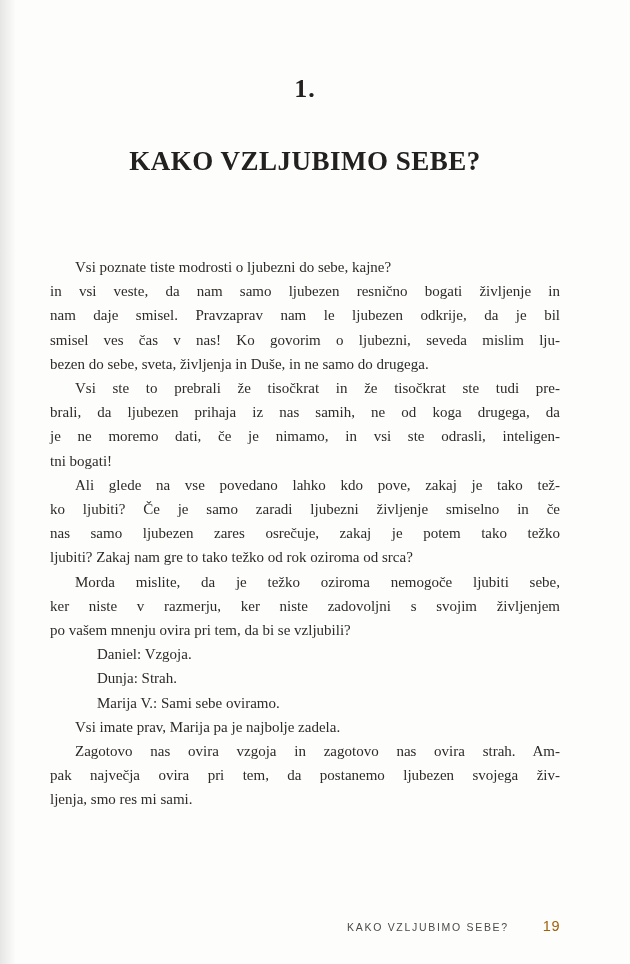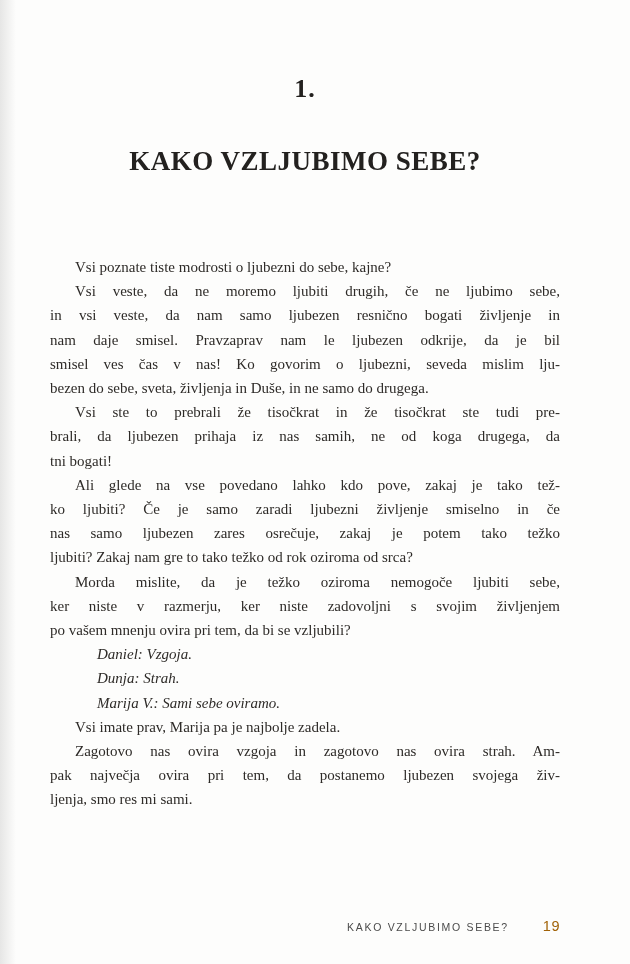--- a/index.html
+++ b/index.html
@@ -53,21 +53,21 @@
   }
   .line {
     text-align: justify;
     text-align-last: left;
     white-space: normal;
     min-height: 24.2px;
   }
   .line.just { text-align-last: justify; }
   .line.ind-para { text-indent: 25px; }
   .line.ind-dialog { text-indent: 47px; }
-  .line.italic { font-style: italic; }
+  .line.italic { }
   .footer {
     position: absolute;
     top: 918px;
     left: 50px;
     width: 510px;
     display: flex;
     justify-content: flex-end;
     align-items: baseline;
     font-family: "Liberation Sans", "DejaVu Sans", sans-serif;
     color: #4b4b4b;
@@ -89,27 +89,27 @@
 
 <div class="page">
   <div class="edge-shadow-left"></div>
 
   <div class="chapter-number">1.</div>
 
   <h1 class="chapter-title" style="margin:0;">KAKO VZLJUBIMO SEBE?</h1>
 
   <div class="body-text" id="body-text">
       <div class="line ind-para">Vsi poznate tiste modrosti o ljubezni do sebe, kajne?</div>
-      <div class="line ind-para just">Vsi veste, da ne moremo ljubiti drugih, če ne ljubimo sebe,</div>
       <div class="line just">in vsi veste, da nam samo ljubezen resnično bogati življenje in</div>
       <div class="line just">nam daje smisel. Pravzaprav nam le ljubezen odkrije, da je bil</div>
       <div class="line just">smisel ves čas v nas! Ko govorim o ljubezni, seveda mislim lju-</div>
       <div class="line">bezen do sebe, sveta, življenja in Duše, in ne samo do drugega.</div>
       <div class="line ind-para just">Vsi ste to prebrali že tisočkrat in že tisočkrat ste tudi pre-</div>
       <div class="line just">brali, da ljubezen prihaja iz nas samih, ne od koga drugega, da</div>
+      <div class="line just">je ne moremo dati, če je nimamo, in vsi ste odrasli, inteligen-</div>
       <div class="line">tni bogati!</div>
       <div class="line ind-para just">Ali glede na vse povedano lahko kdo pove, zakaj je tako tež-</div>
       <div class="line just">ko ljubiti? Če je samo zaradi ljubezni življenje smiselno in če</div>
       <div class="line just">nas samo ljubezen zares osrečuje, zakaj je potem tako težko</div>
       <div class="line">ljubiti? Zakaj nam gre to tako težko od rok oziroma od srca?</div>
       <div class="line ind-para just">Morda mislite, da je težko oziroma nemogoče ljubiti sebe,</div>
       <div class="line just">ker niste v razmerju, ker niste zadovoljni s svojim življenjem</div>
       <div class="line">po vašem mnenju ovira pri tem, da bi se vzljubili?</div>
       <div class="line ind-dialog italic">Daniel: Vzgoja.</div>
       <div class="line ind-dialog italic">Dunja: Strah.</div>

